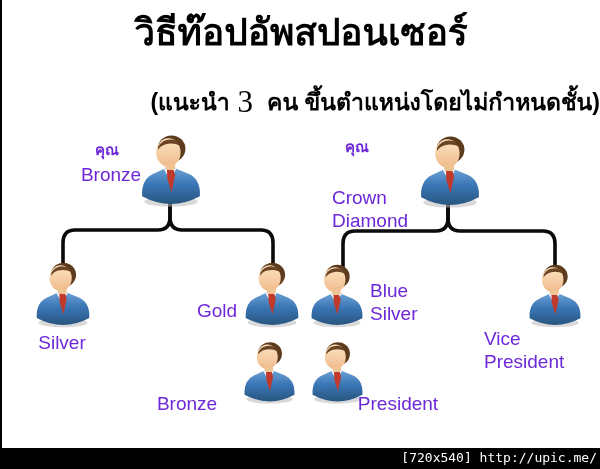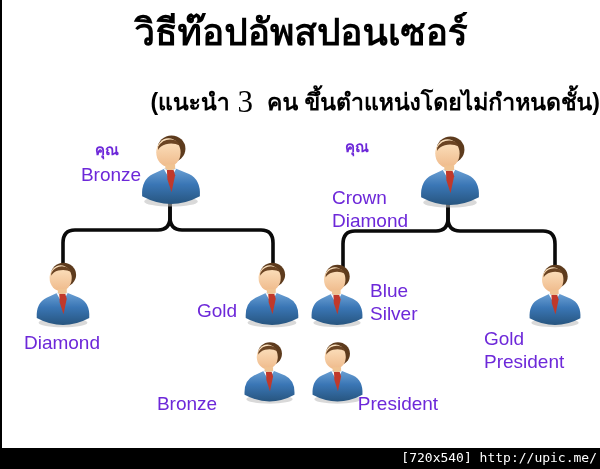--- a/index.html
+++ b/index.html
@@ -101,25 +101,25 @@
   <svg class="person" style="left:307px;top:339px;width:57px;height:67px" viewBox="0 0 64 72">
       <use href="#person-icon"></use>
     </svg>
 
   <div class="label small center" style="left:80px;top:141px;width:50px">คุณ</div>
   <div class="label center" style="left:64px;top:163px;width:90px">Bronze</div>
 
   <div class="label small center" style="left:330px;top:138px;width:50px">คุณ</div>
   <div class="label" style="left:330px;top:186px;width:86px">Crown Diamond</div>
 
-  <div class="label center" style="left:15px;top:331px;width:90px">Diamond</div>
+  <div class="label center" style="left:15px;top:331px;width:90px">Silver</div>
   <div class="label center" style="left:180px;top:299px;width:70px">Gold</div>
 
   <div class="label" style="left:368px;top:279px;width:82px">Blue Silver</div>
-  <div class="label" style="left:482px;top:327px;width:86px">Gold President</div>
+  <div class="label" style="left:482px;top:327px;width:86px">Vice President</div>
 
   <div class="label center" style="left:130px;top:392px;width:110px">Bronze</div>
   <div class="label center" style="left:346px;top:392px;width:100px">President</div>
 
   <div class="footer">
     <span class="caption">[720x540] http://upic.me/</span>
   </div>
 
 </div>
 

